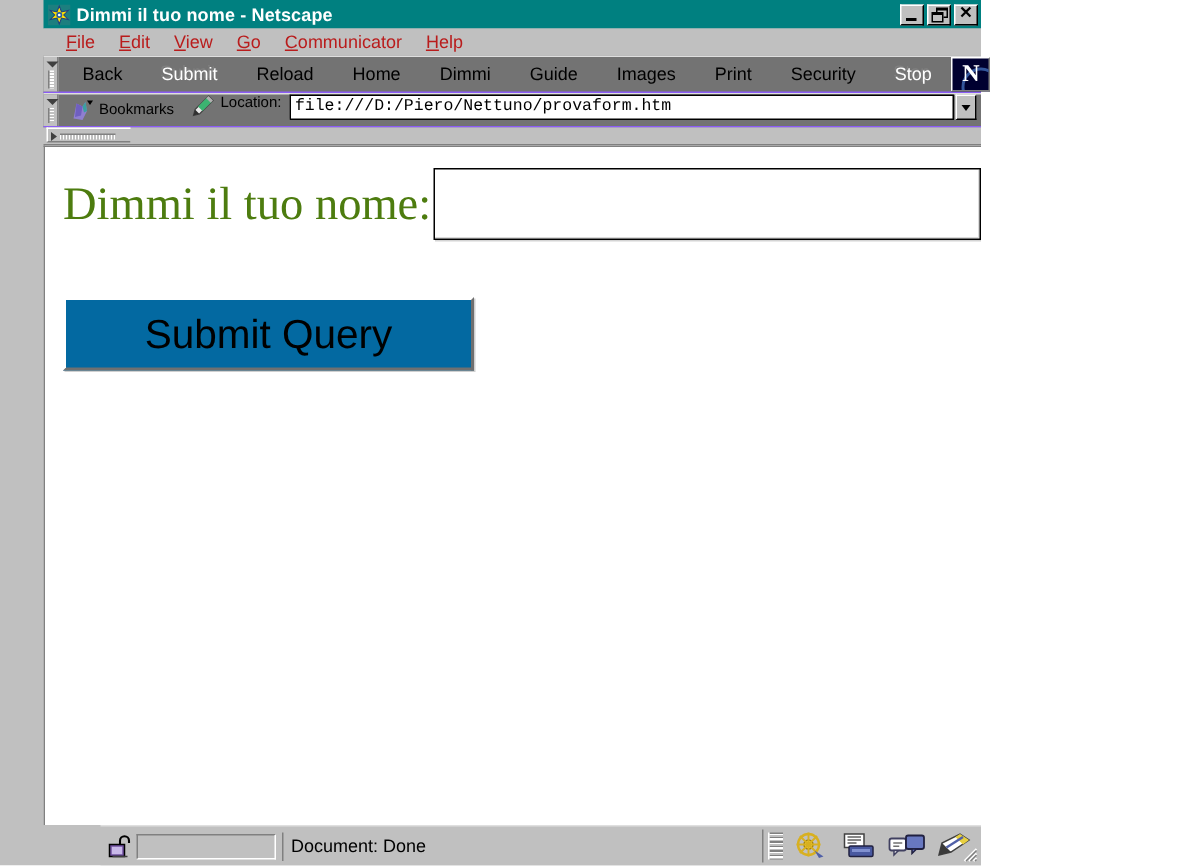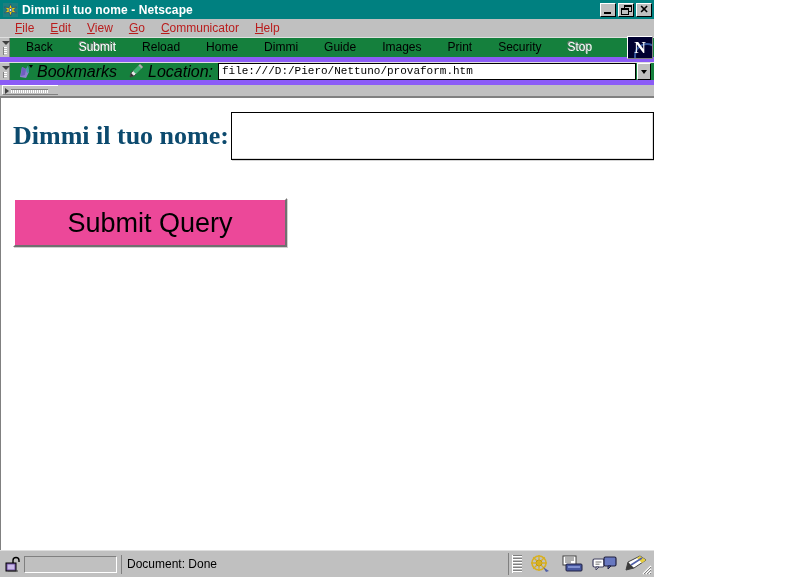--- a/index.html
+++ b/index.html
@@ -17,20 +17,21 @@
   }
 
   .window {
     width: 654px;
     height: 577px;
     background: #c0c0c0;
     position: relative;
     box-sizing: border-box;
     display: flex;
     flex-direction: column;
+    padding-left: 29px;
   }
 
   
   .titlebar {
     height: 19px;
     background: #008080;
     display: flex;
     align-items: center;
     padding: 0 2px 0 3px;
     box-sizing: border-box;
@@ -133,28 +134,28 @@
     padding: 0 8px;
     line-height: 16px;
     white-space: nowrap;
     cursor: default;
     font-family: "Liberation Sans", sans-serif;
   }
   .menu-item u { text-decoration: underline; }
 
   
   .toolbar-row {
-    background: #15803d;
+    background: #737373;
     display: flex;
     align-items: center;
     position: relative;
     box-sizing: border-box;
     flex: 0 0 auto;
     border-top: 1px solid #dfdfdf;
-    border-bottom: 5px solid #8b5cf6;
+    border-bottom: 1px solid #8b5cf6;
   }
   .nav-toolbar { height: 25px; }
   .loc-toolbar { height: 23px; }
 
   .gripper {
     width: 9px;
     height: 100%;
     flex: 0 0 auto;
     position: relative;
     margin-right: 3px;
@@ -246,25 +247,24 @@
     padding: 0 6px 0 4px;
     cursor: default;
   }
   .bm-icon {
     width: 18px; height: 16px;
     position: relative;
     margin-right: 2px;
     flex: 0 0 auto;
   }
   .bm-label, .loc-label {
-    font-size: 16px;
+    font-size: 10px;
     color: #000000;
     white-space: nowrap;
     font-family: "Liberation Sans", sans-serif;
-    font-style: italic;
   }
   .loc-group {
     display: flex;
     align-items: flex-start;
     height: 100%;
     flex: 1 1 auto;
     padding-left: 4px;
   }
   .pencil-icon {
     width: 17px; height: 15px;
@@ -384,25 +384,24 @@
     padding: 14px 0 0 12px;
     box-sizing: border-box;
   }
   .form-line {
     display: flex;
     align-items: center;
     white-space: nowrap;
   }
   .prompt-label {
     font-family: "Liberation Serif", serif;
-    font-size: 26px;
-    color: #0c4a6e;
+    font-size: 31px;
+    color: #4d7c0f;
     line-height: 36px;
     letter-spacing: 0px;
-    font-weight: bold;
   }
   .name-input {
     width: 462px;
     height: 48px;
     margin-left: 2px;
     background: #ffffff;
     border: 1px solid #000000;
     box-shadow: inset -1px -1px 0 #dcdcdc, 1px 1px 0 #d4d4d4;
     box-sizing: border-box;
     font-family: "Liberation Serif", serif;
@@ -411,21 +410,21 @@
     outline: none;
     color: #000;
   }
   .submit-wrap {
     margin-top: 38px;
     margin-left: 0px;
   }
   .submit-btn {
     width: 274px;
     height: 49px;
-    background: #ec4899;
+    background: #0369a1;
     border-top: 2px solid #ffffff;
     border-left: 2px solid #ffffff;
     border-right: 2px solid #707070;
     border-bottom: 2px solid #707070;
     box-sizing: border-box;
     font-family: "Liberation Sans", sans-serif;
     font-size: 27px;
     color: #000000;
     cursor: default;
     box-shadow: 1px 1px 0 #d0d0d0;
@@ -436,20 +435,21 @@
   
   .statusbar {
     height: 27px;
     background: #c0c0c0;
     flex: 0 0 auto;
     display: flex;
     align-items: center;
     padding: 0 2px;
     box-sizing: border-box;
     border-top: 1px solid #dfdfdf;
+    margin-left: 38px;
   }
   .lock-icon {
     width: 20px;
     height: 19px;
     flex: 0 0 auto;
     position: relative;
     margin-right: 2px;
   }
   .progress-area {
     width: 93px;

